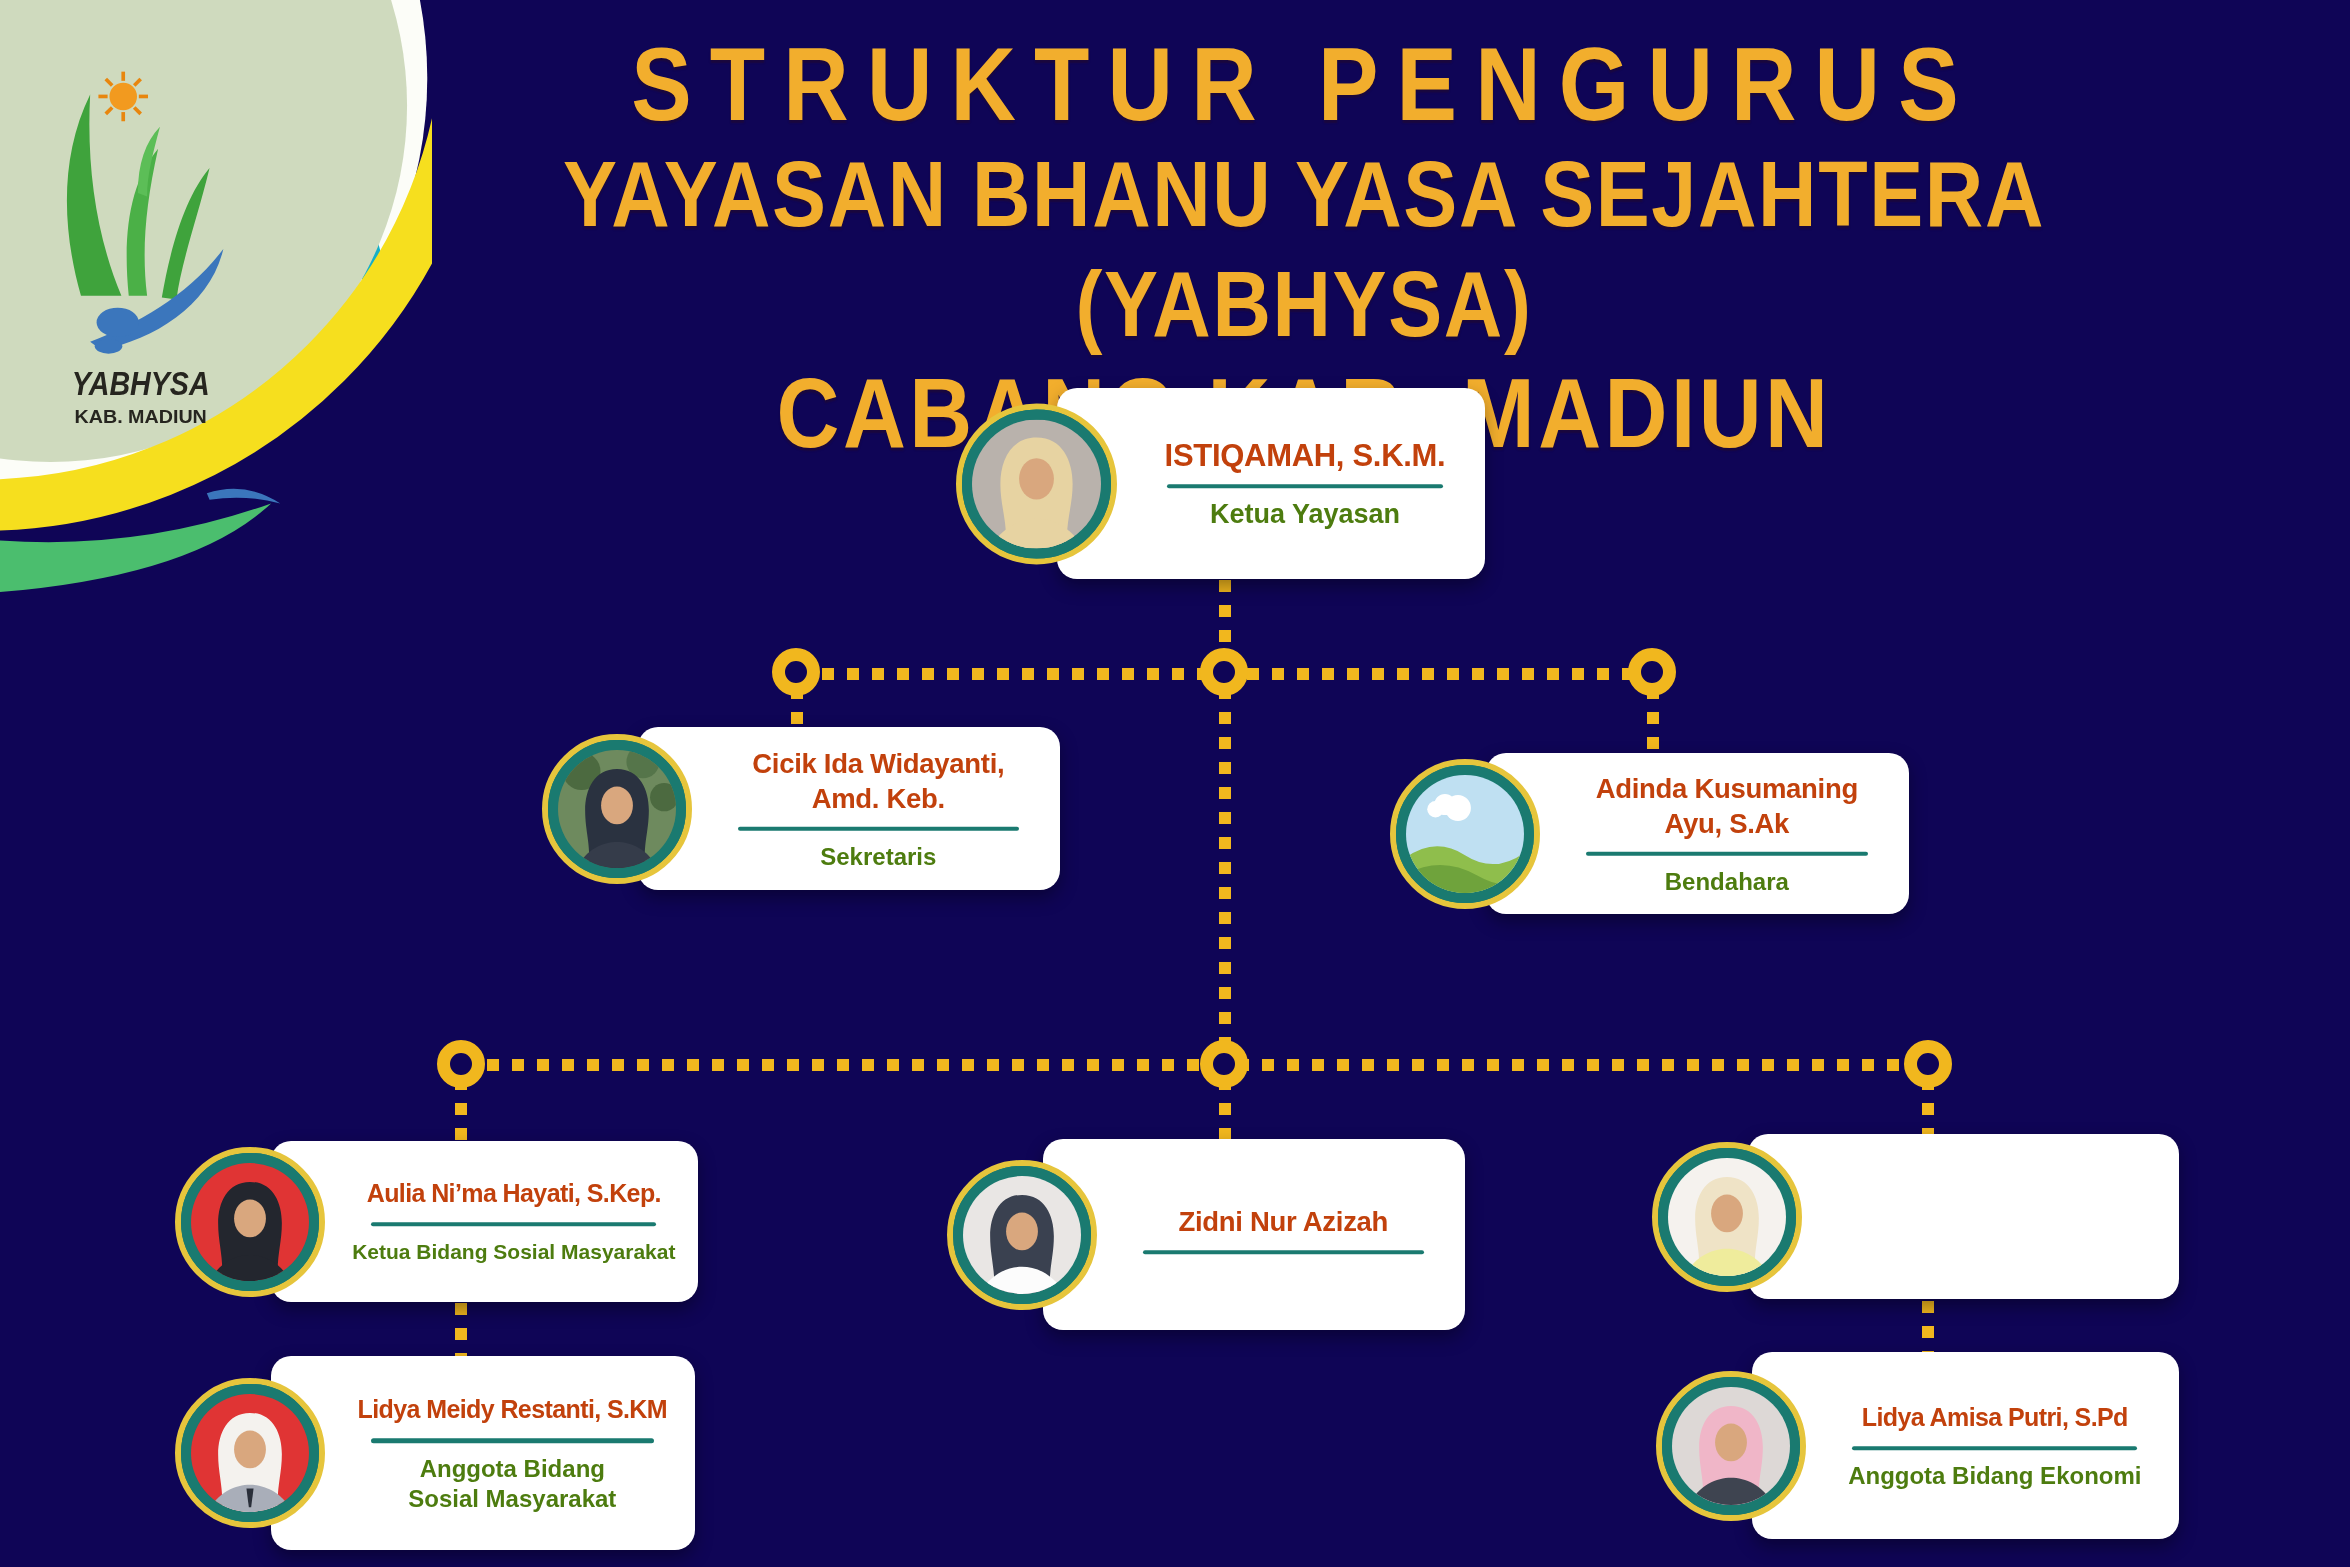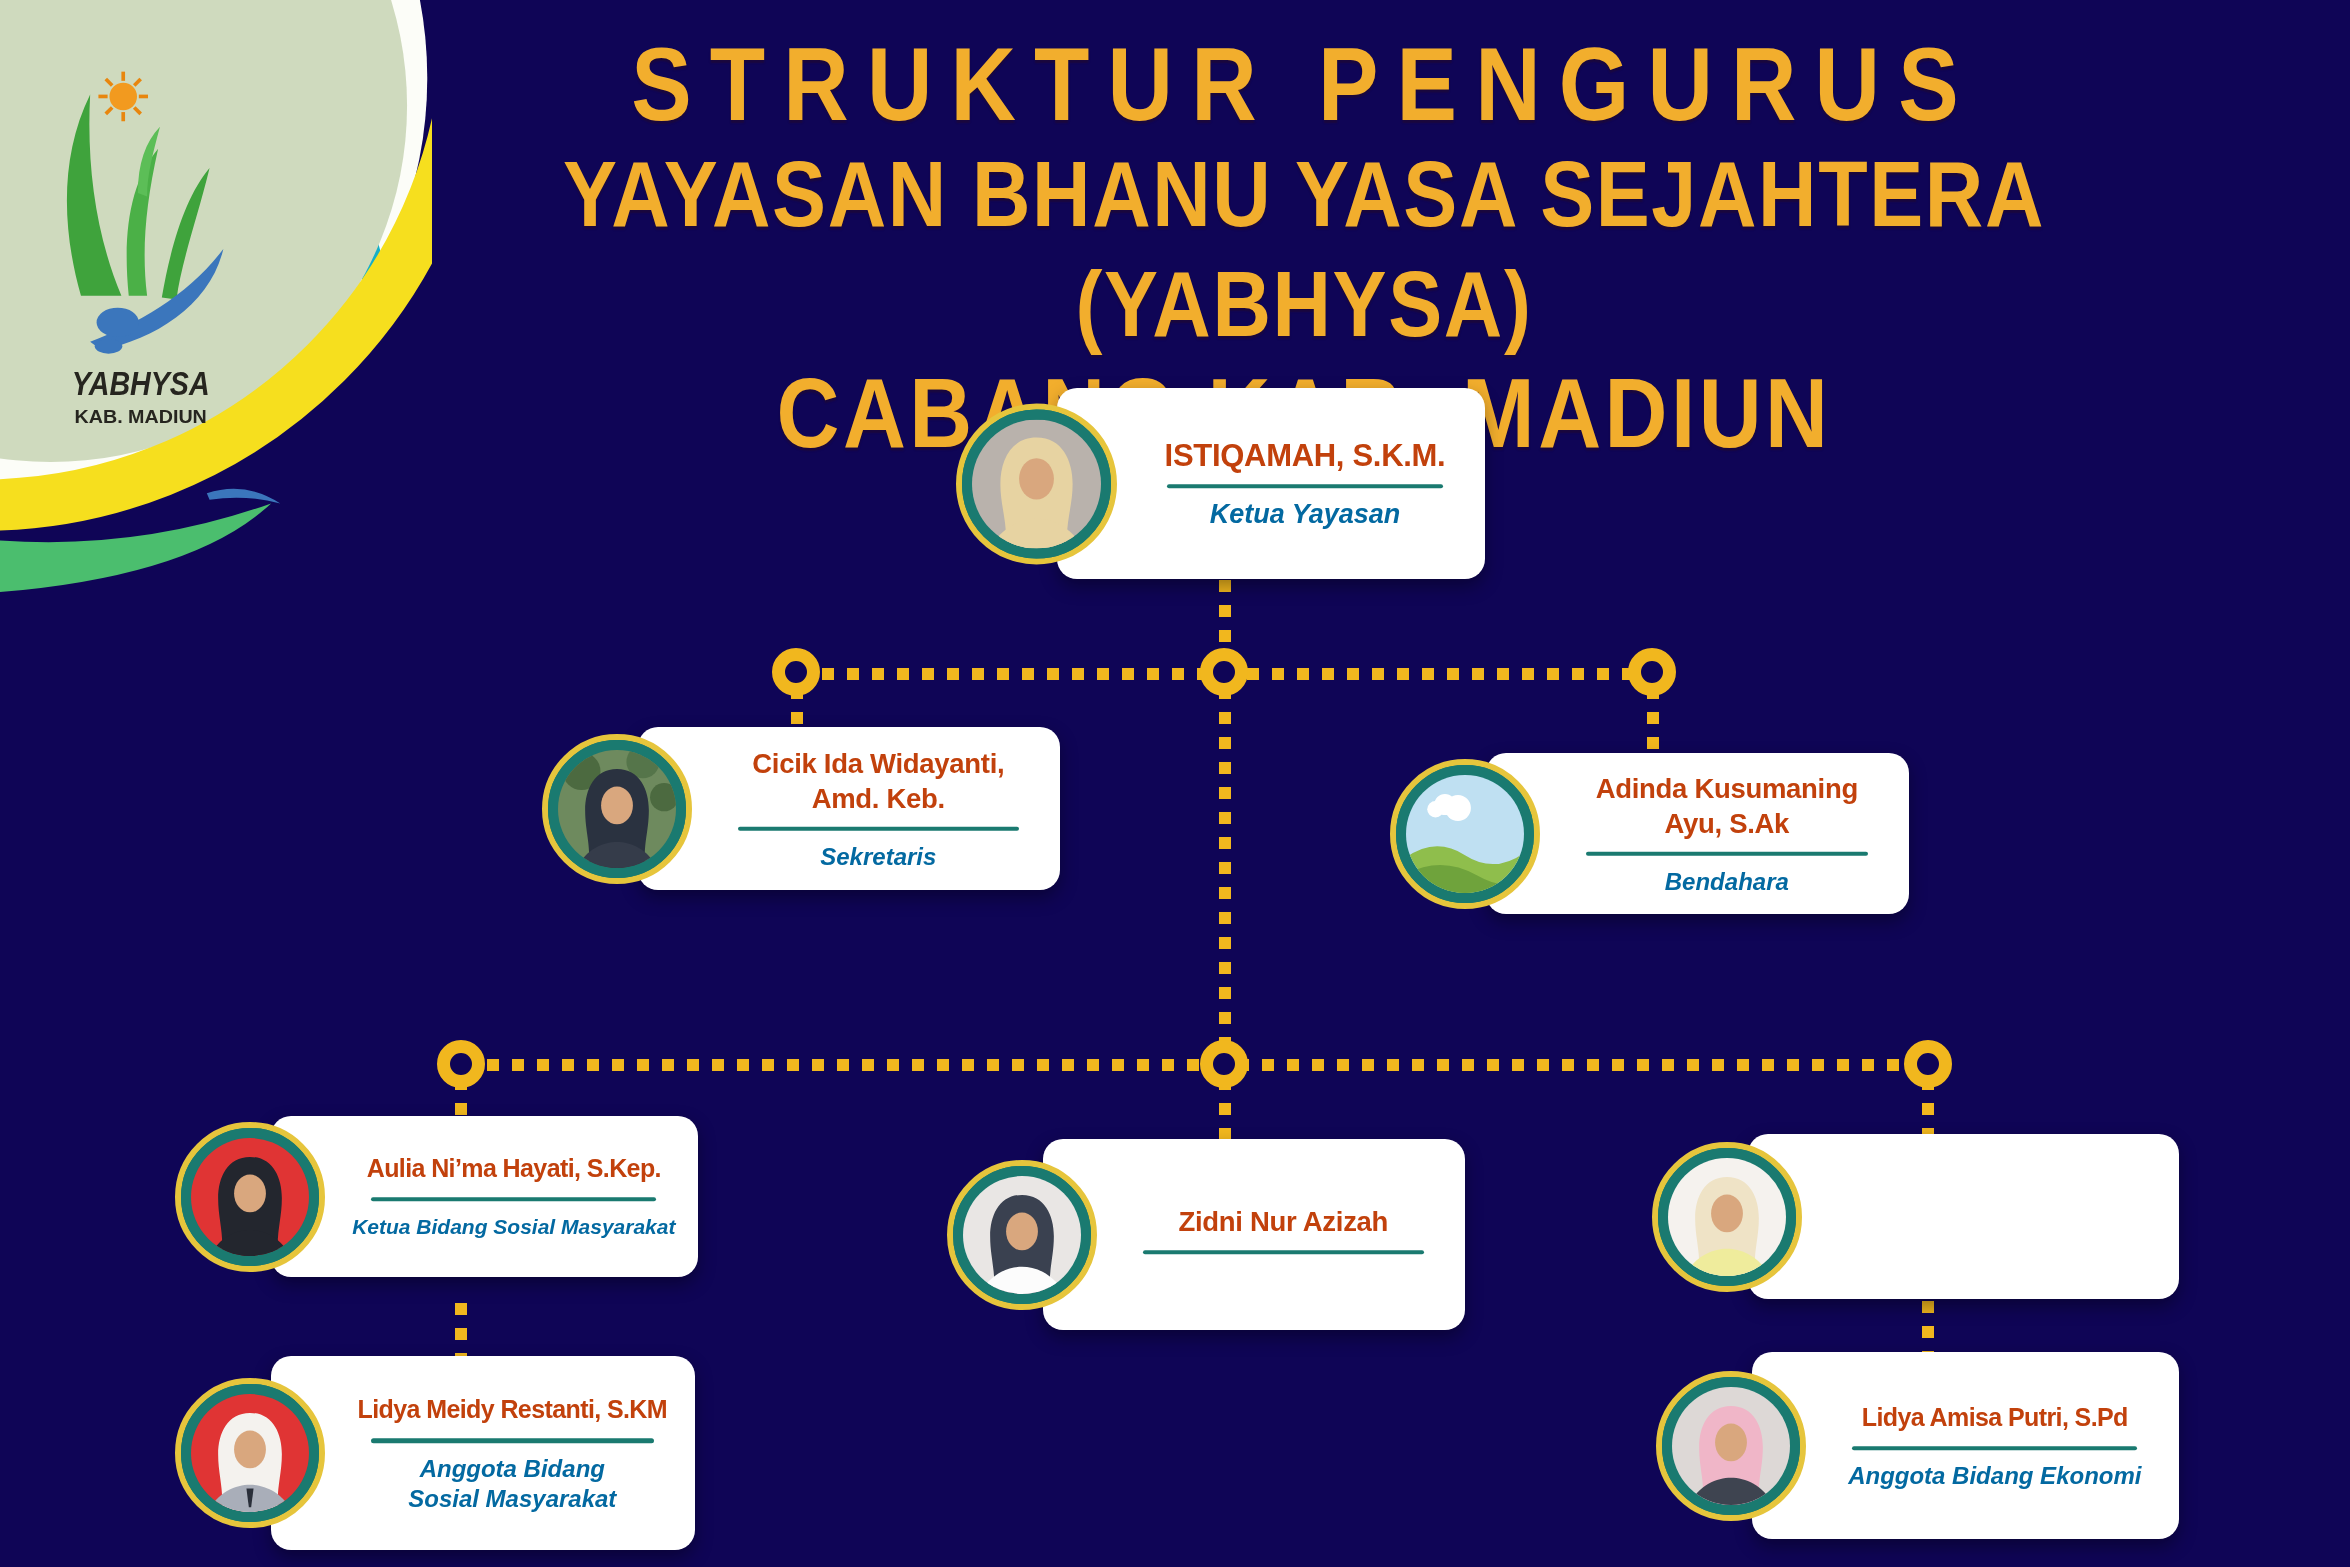--- a/index.html
+++ b/index.html
@@ -31,21 +31,21 @@
   .photo-inner{border:10px solid #1A7A70;border-radius:50%;overflow:hidden;display:block;}
   .photo-inner svg{display:block;}
   .ph-lg{left:-101px;}
   .ph-std{left:-96px;}
   .content{position:absolute;top:50%;transform:translateY(-50%);text-align:center;}
   .c-lg{left:88px;right:20px;}
   .c-std{left:77px;right:18.4px;}
   .name{color:#c2410c;font-weight:bold;font-size:27.5px;line-height:35px;white-space:pre-line;letter-spacing:-0.3px;}
   .name-sm{font-size:25px;white-space:nowrap;letter-spacing:-0.6px;}
   .divider{height:4.6px;background:#1A7A70;border-radius:2.8px;width:86%;margin:11px auto 11px auto;}
-  .role{color:#0369a1;font-weight:bold;font-style:italic;font-size:24px;line-height:30px;white-space:pre-line;}
+  .role{color:#4d7c0f;font-weight:bold;font-size:24px;line-height:30px;white-space:pre-line;}
   .role-sm{font-size:21px;white-space:nowrap;}
 </style>
 </head>
 <body>
 
 <svg class="ornament" viewBox="0 0 470 700" aria-hidden="true">
   <circle cx="10" cy="85" r="455" fill="#FCFDF8"></circle>
   <path d="M 250 -15 Q 350 70 405 295" stroke="#14AFC8" stroke-width="28" fill="none" stroke-linecap="round"></path>
   <circle cx="55" cy="115" r="388" fill="#CFDABE"></circle>
   <circle cx="-20" cy="20" r="530" stroke="#F6DF1E" stroke-width="56" fill="none"></circle>
@@ -159,21 +159,21 @@
     </span>
   </span>
   <div class="content c-std">
     <div class="name">Adinda Kusumaning
 Ayu, S.Ak</div>
     <div class="divider"></div>
     <div class="role">Bendahara</div>
   </div>
 </div>
 
-<div class="card" style="left:271px;top:1116px;width:427px;height:161px;">
+<div class="card" style="left:271px;top:1141px;width:427px;height:161px;">
   <span class="photo ph-std">
     <span class="photo-inner">
       <svg width="118" height="118" viewBox="0 0 100 100">
         <rect width="100" height="100" fill="#E03434"></rect>
         <path d="M50 16 C 31 16 23 33 23 51 C 23 69 28 80 26 100 L 74 100 C 72 80 77 69 77 51 C 77 33 69 16 50 16 Z" fill="#23262E"></path>
         <ellipse cx="50" cy="47" rx="13.5" ry="16" fill="#D9A77E"></ellipse>
         <path d="M16 100 C 24 84 38 78 50 78 C 62 78 76 84 84 100 Z" fill="#23262E"></path>
       </svg>
     </span>
   </span>

